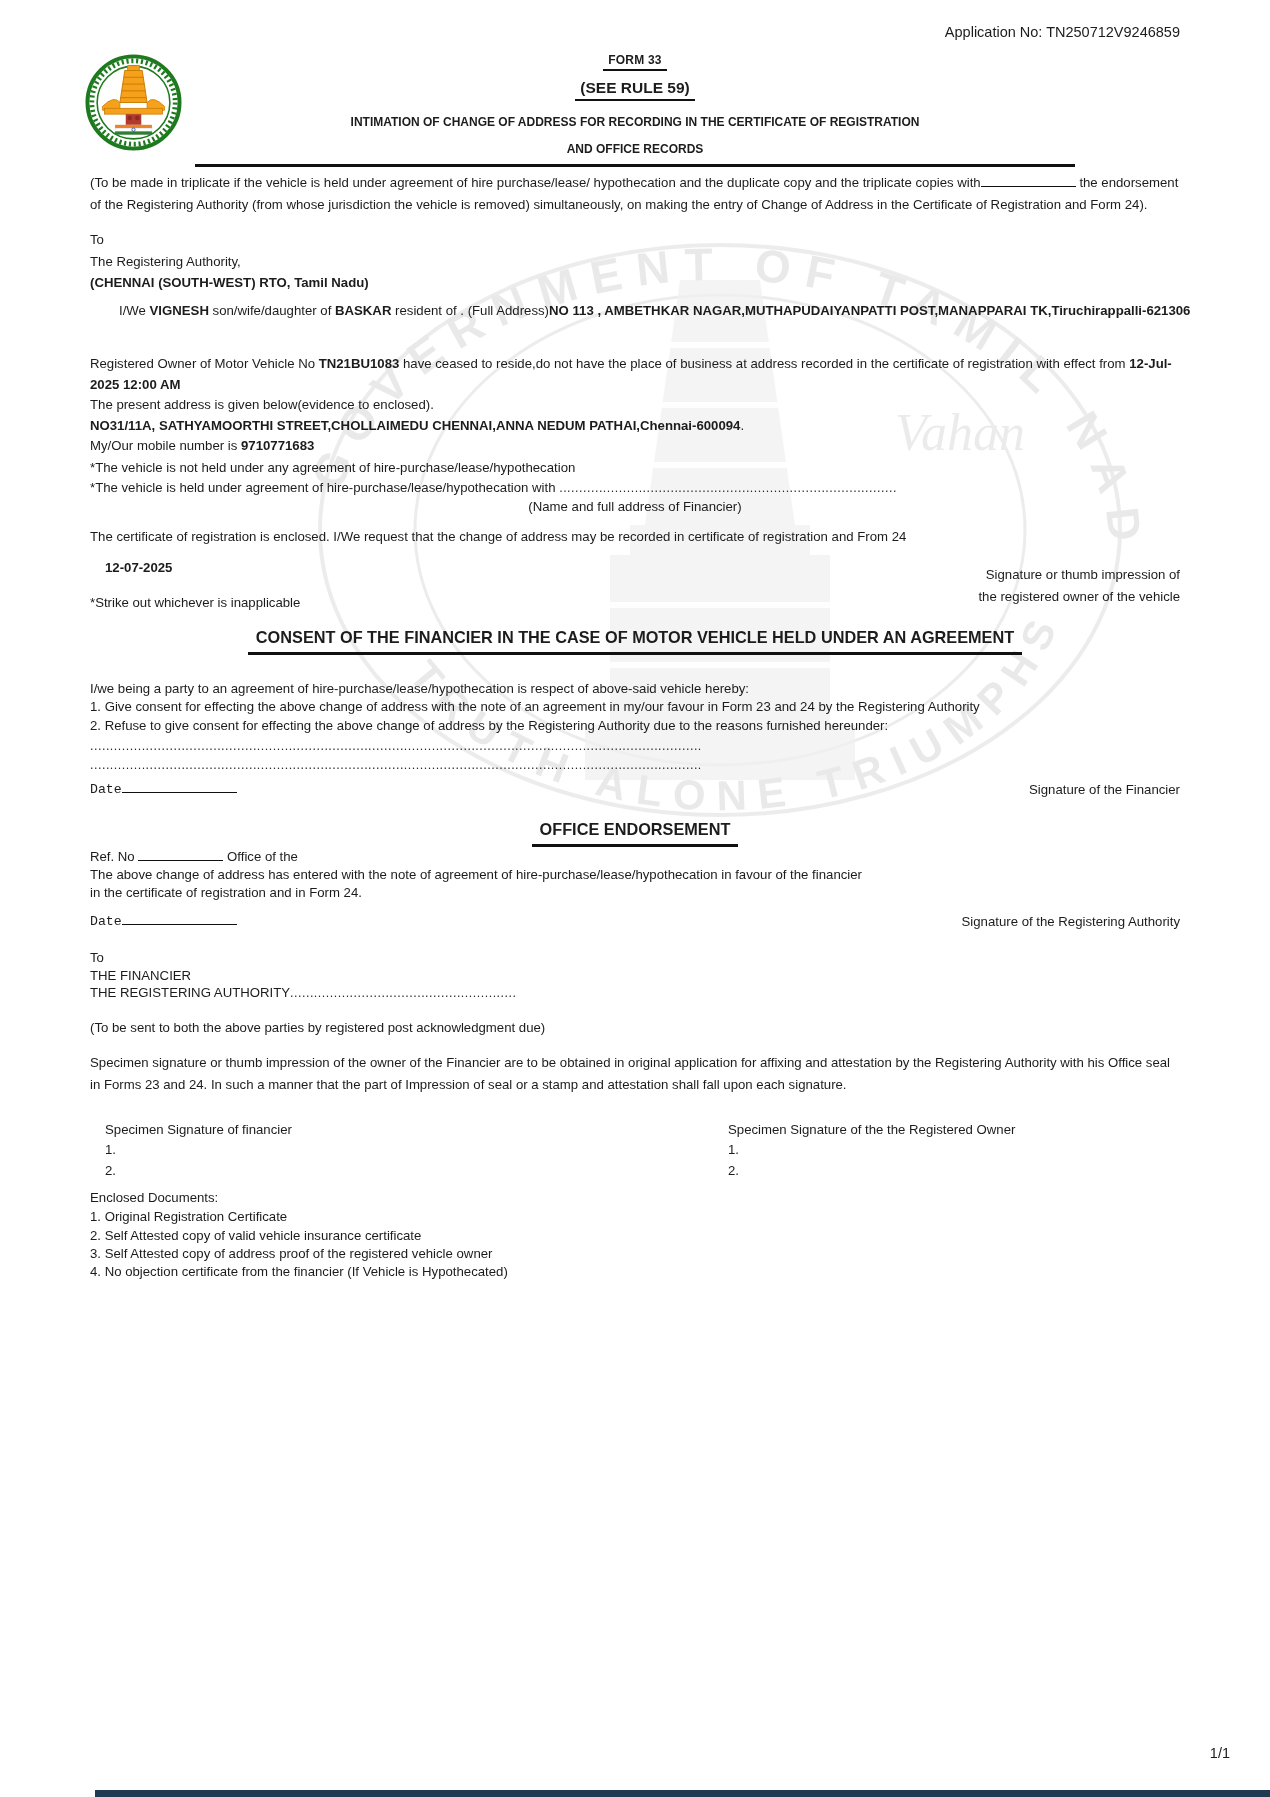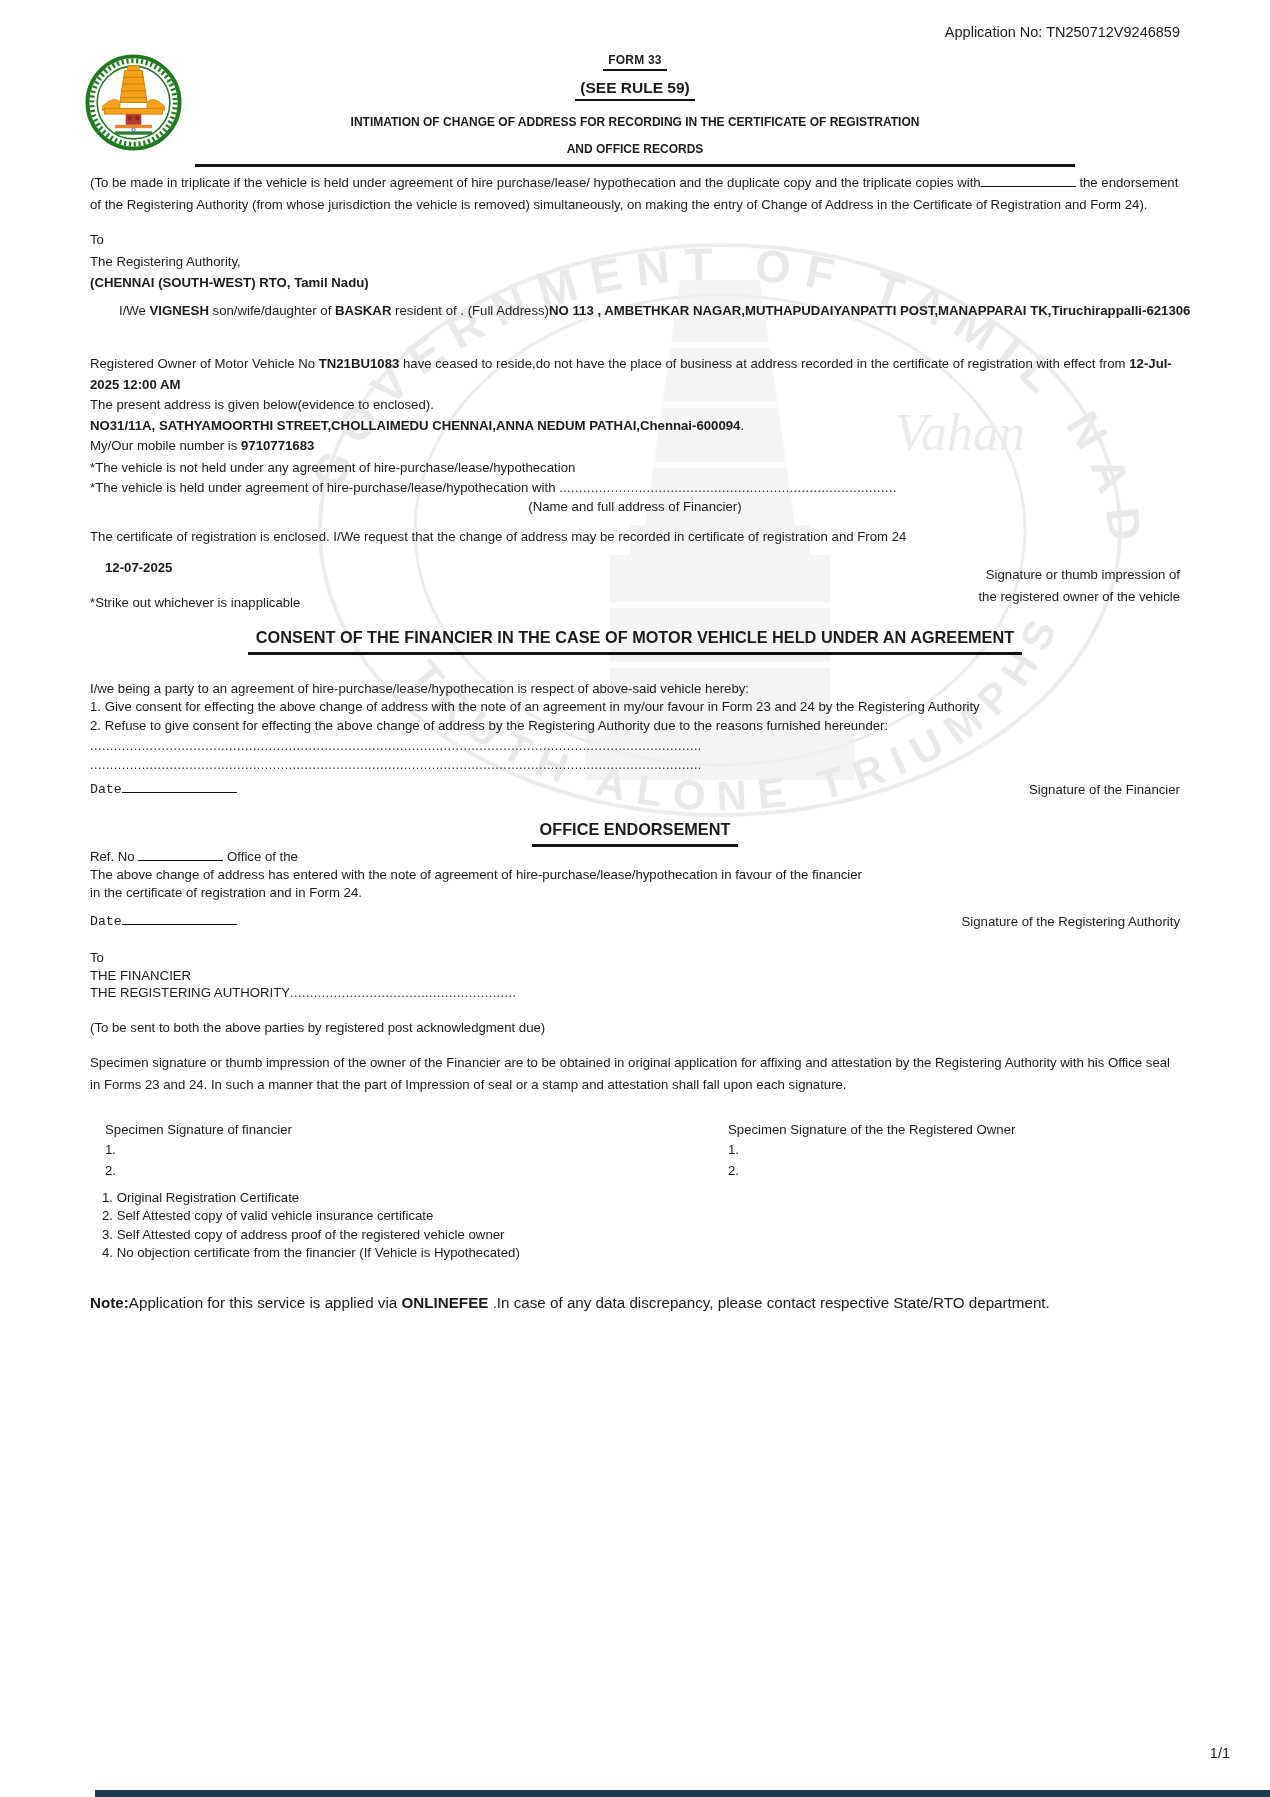--- a/index.html
+++ b/index.html
@@ -62,21 +62,21 @@
 
   .addr2{top:949px;line-height:17.6px;}
   .post-note{top:1020px;}
   .specimen-note{top:1052px;line-height:22.2px;}
 
   .specimen-cols{top:1120px;line-height:20.3px;}
   .spec-left{margin-left:15px;}
   .spec-right{position:absolute;left:638px;top:0;}
 
   .enclosed{top:1189px;line-height:18.3px;}
-  .enclosed .item{margin-left:12px;}
+  .enclosed .item{margin-left:0;}
   .enclosed .title{margin-bottom:1px;}
 
   .note{top:1294px;font-size:15.2px;}
   .page-num{top:1745px;width:1140px;left:90px;text-align:right;font-size:14.5px;}
   .bottom-bar{left:95px;right:0;bottom:0;height:7px;background:#1d3c52;}
 
   
   .watermark{left:295px;top:225px;width:850px;height:610px;pointer-events:none;}
 </style>
 </head>
@@ -239,26 +239,24 @@
       <div>2.</div>
     </div>
     <div class="spec-right">
       <div>Specimen Signature of the the Registered Owner</div>
       <div>1.</div>
       <div>2.</div>
     </div>
   </div>
 
   <div class="abs content enclosed">
+    <div class="title">Enclosed Documents:</div>
     <div class="item">1. Original Registration Certificate</div>
     <div class="item">2. Self Attested copy of valid vehicle insurance certificate</div>
     <div class="item">3. Self Attested copy of address proof of the registered vehicle owner</div>
     <div class="item">4. No objection certificate from the financier (If Vehicle is Hypothecated)</div>
   </div>
 
-  <div class="abs content note">
-    <b>Note:</b><span>Application for this service is applied via </span><b>ONLINEFEE</b><span> .In case of any data discrepancy, please contact respective State/RTO department.</span>
-  </div>
 
   <div class="abs page-num">1/1</div>
   <div class="abs bottom-bar"></div>
 
 </div>
 
 </body></html>

